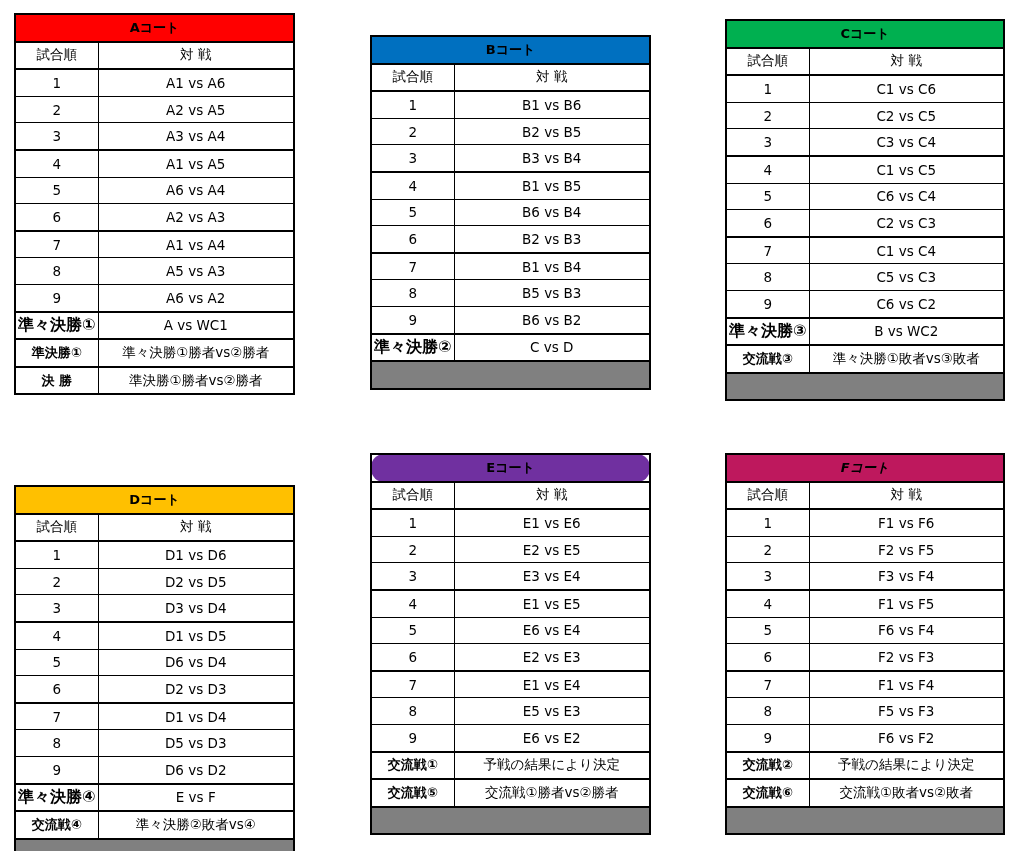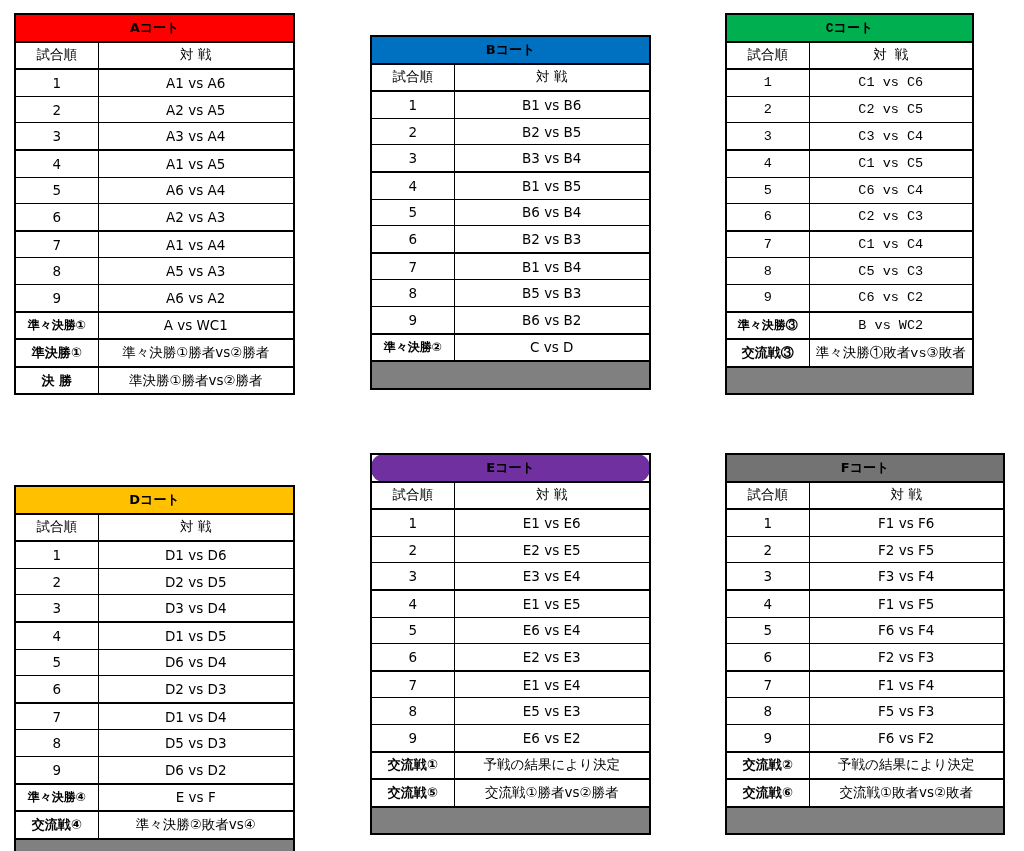--- a/index.html
+++ b/index.html
@@ -25,21 +25,21 @@
     overflow: hidden;
   }
   .court .title td {
     font-weight: bold;
     font-size: 13px;
     border-bottom: 2px solid #000;
   }
   .court .colhead td { border-bottom: 2px solid #000; }
   .court .thick-bottom td { border-bottom: 2px solid #000; }
   .court .c1 { width: 83px; }
-  .court .label-bold { font-weight: bold; font-size: 12px; }
+  .court .label-bold { font-weight: bold; font-size: 16px; }
   .court .label-bold-l { font-weight: bold; font-size: 13px; }
   .court .filler td { background: #808080; border-top: 2px solid #000; }
 </style>
 </head>
 <body>
 
 <div id="courts">
   <table class="court" style="left: 14px; top: 13px; width: 281px; border-radius: 12px;">
     <colgroup>
         <col class="c1">
@@ -156,21 +156,21 @@
         <tr class="thick-bottom">
           <td class="label-bold">準々決勝②</td>
           <td>C vs D</td>
         </tr>
         <tr class="filler">
           <td colspan="2" style="background: rgb(128, 128, 128);"></td>
         </tr>
       </tbody>
   </table>
 
-  <table class="court" style="left: 725px; top: 13px; width: 249px; font-family: Liberation Mono, monospace;">
+  <table class="court" style="left: 725px; top: 19px; width: 280px;">
     <colgroup>
         <col class="c1">
         <col>
       </colgroup>
     <tbody>
       <tr class="title">
         <td colspan="2" style="background: rgb(0, 176, 80);">Cコート</td>
       </tr>
       <tr class="colhead">
         <td>試合順</td>
@@ -352,21 +352,21 @@
       </tbody>
   </table>
 
   <table class="court" style="left: 725px; top: 453px; width: 280px;">
     <colgroup>
         <col class="c1">
         <col>
       </colgroup>
     <tbody>
       <tr class="title">
-        <td colspan="2" style="background: #737373;">Fコート</td>
+        <td colspan="2" style="background: #be185d; font-style: italic;">Fコート</td>
       </tr>
       <tr class="colhead">
         <td>試合順</td>
         <td>対 戦</td>
       </tr>
     <tr>
           <td>1</td>
           <td>F1 vs F6</td>
         </tr>
         <tr>

